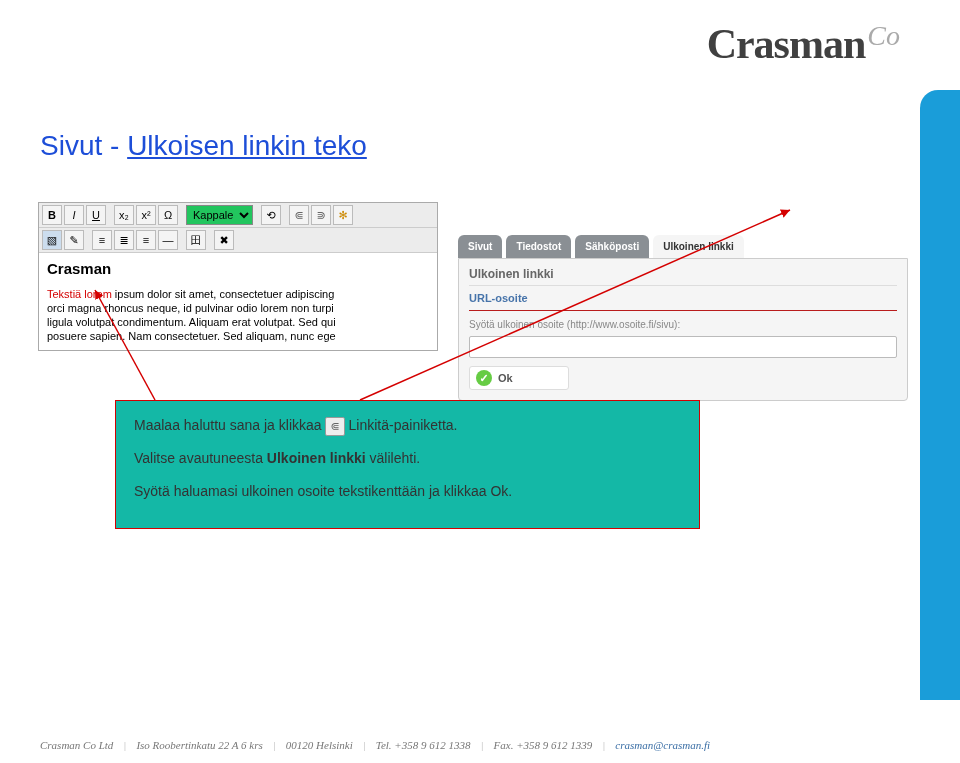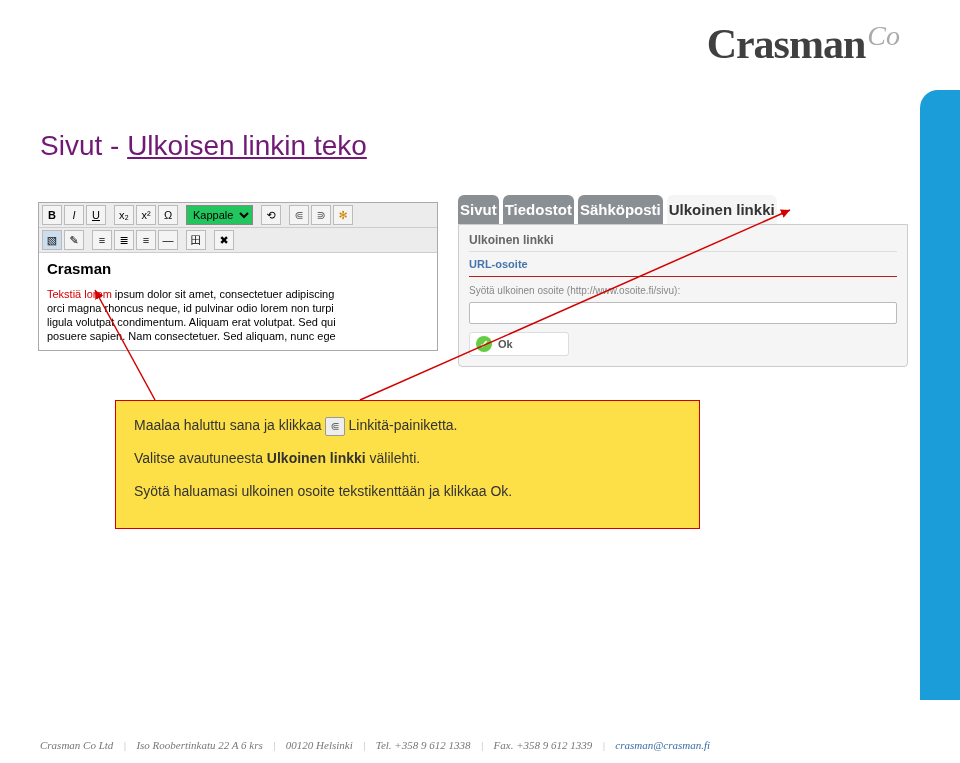--- a/index.html
+++ b/index.html
@@ -36,21 +36,21 @@
     top: 90px;
     width: 40px;
     height: 610px;
     background: #1a9dd9;
     border-top-left-radius: 18px;
   }
   .page-title {
     position: absolute;
     top: 130px;
     left: 40px;
-    color: #701a75;
+    color: #1d4ed8;
     font-size: 28px;
     font-weight: normal;
   }
   .page-title .underline { text-decoration: underline; }
 
   
   .editor {
     position: absolute;
     top: 202px;
     left: 38px;
@@ -84,27 +84,28 @@
     position: absolute;
     top: 195px;
     left: 458px;
     width: 450px;
     font-size: 11px;
     color: #555;
     background: #fff;
   }
   .dlg-tabs { display: flex; gap: 4px; }
   .dlg-tab {
-    padding: 6px 2px;
+    padding: 6px 10px;
     border-radius: 6px 6px 0 0;
     background: #8a8f94;
     color: #fff;
     font-weight: bold;
-    font-size: 15px;
+    font-size: 10px;
     cursor: pointer;
+    margin-top: 40px;
   }
   .dlg-tab.active { background: #f5f5f5; color: #4a6; color:#555; font-weight:bold; }
   .dlg-tab.active span{ color:#333; }
   .dlg-tab.last.active { color: #369; }
   .dlg-pane {
     border: 1px solid #ccc;
     border-radius: 0 0 4px 4px;
     background: #f5f5f5;
     padding: 4px 10px 10px 10px;
   }
@@ -126,21 +127,21 @@
   .inst {
     position: absolute;
     top: 400px;
     left: 115px;
     width: 585px;
     border: 1px solid #d40000;
     padding: 14px 18px;
     font-size: 14px;
     color: #333;
     line-height: 1.5;
-    background: #fde047;
+    background: #14b8a6;
   }
   .inst p { margin-bottom: 12px; }
   .link-chip {
     display: inline-block;
     border: 1px solid #999;
     background: #eee;
     padding: 0 4px;
     font-size: 11px;
     color: #666;
     vertical-align: middle;

